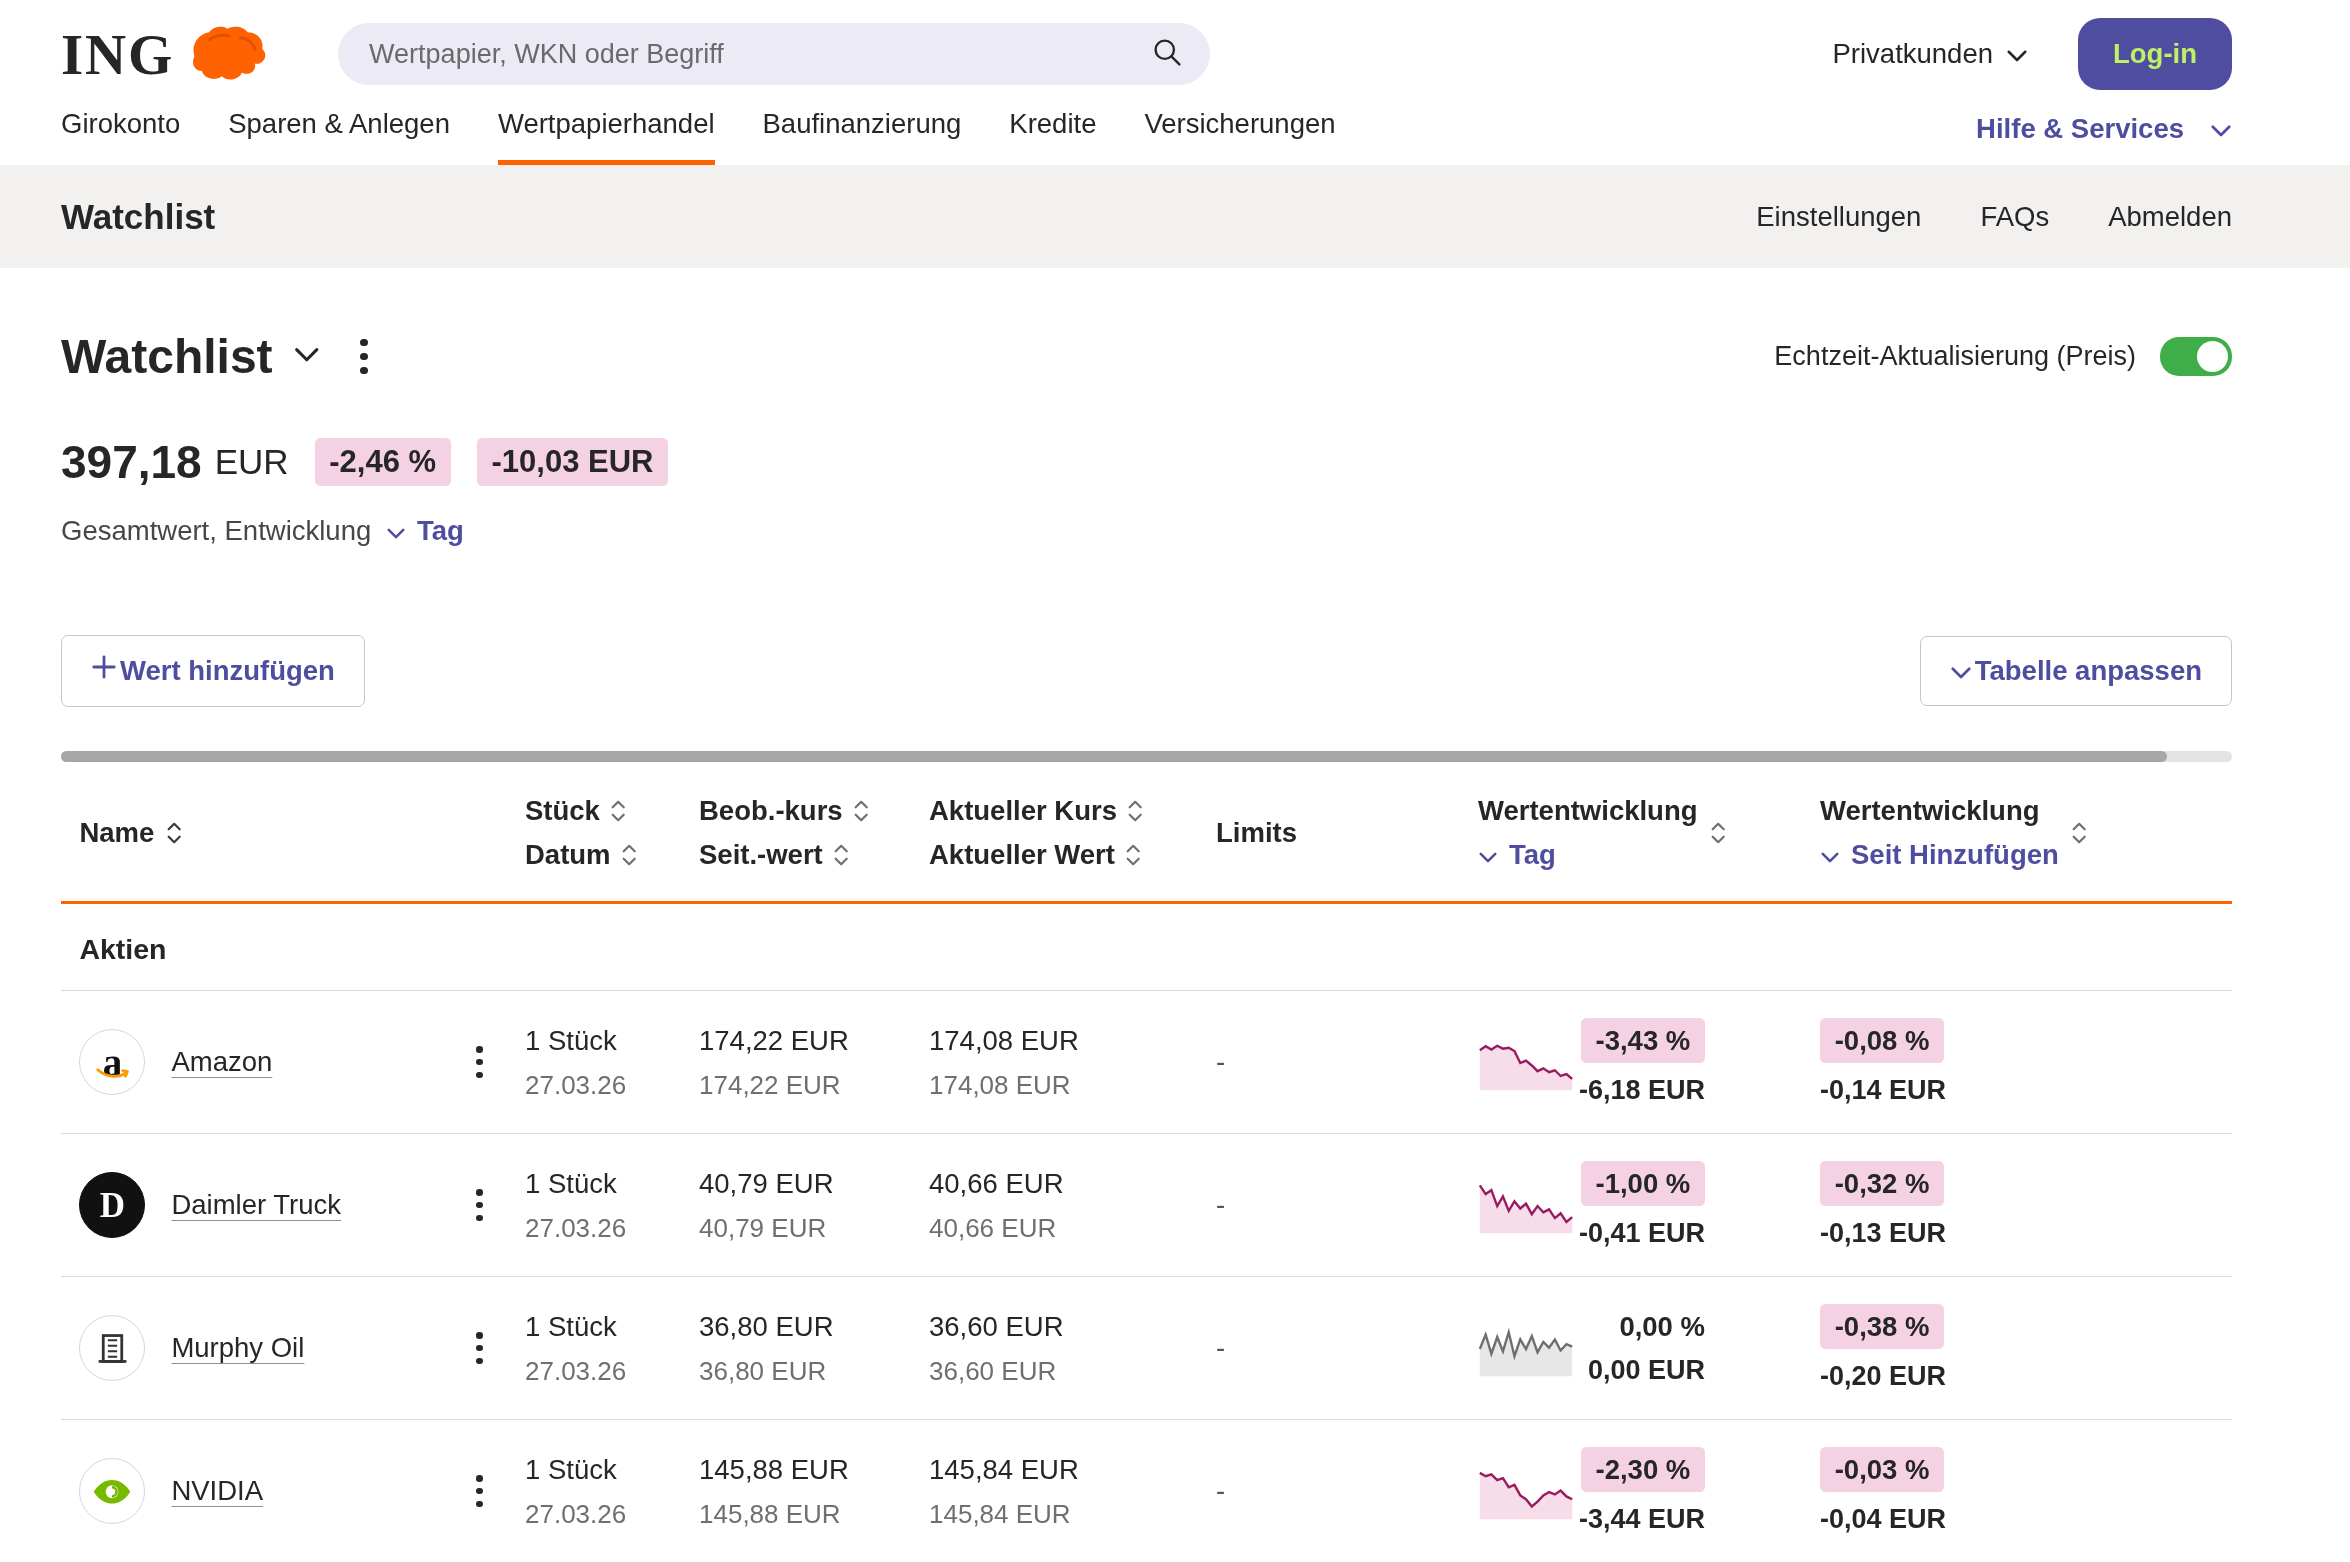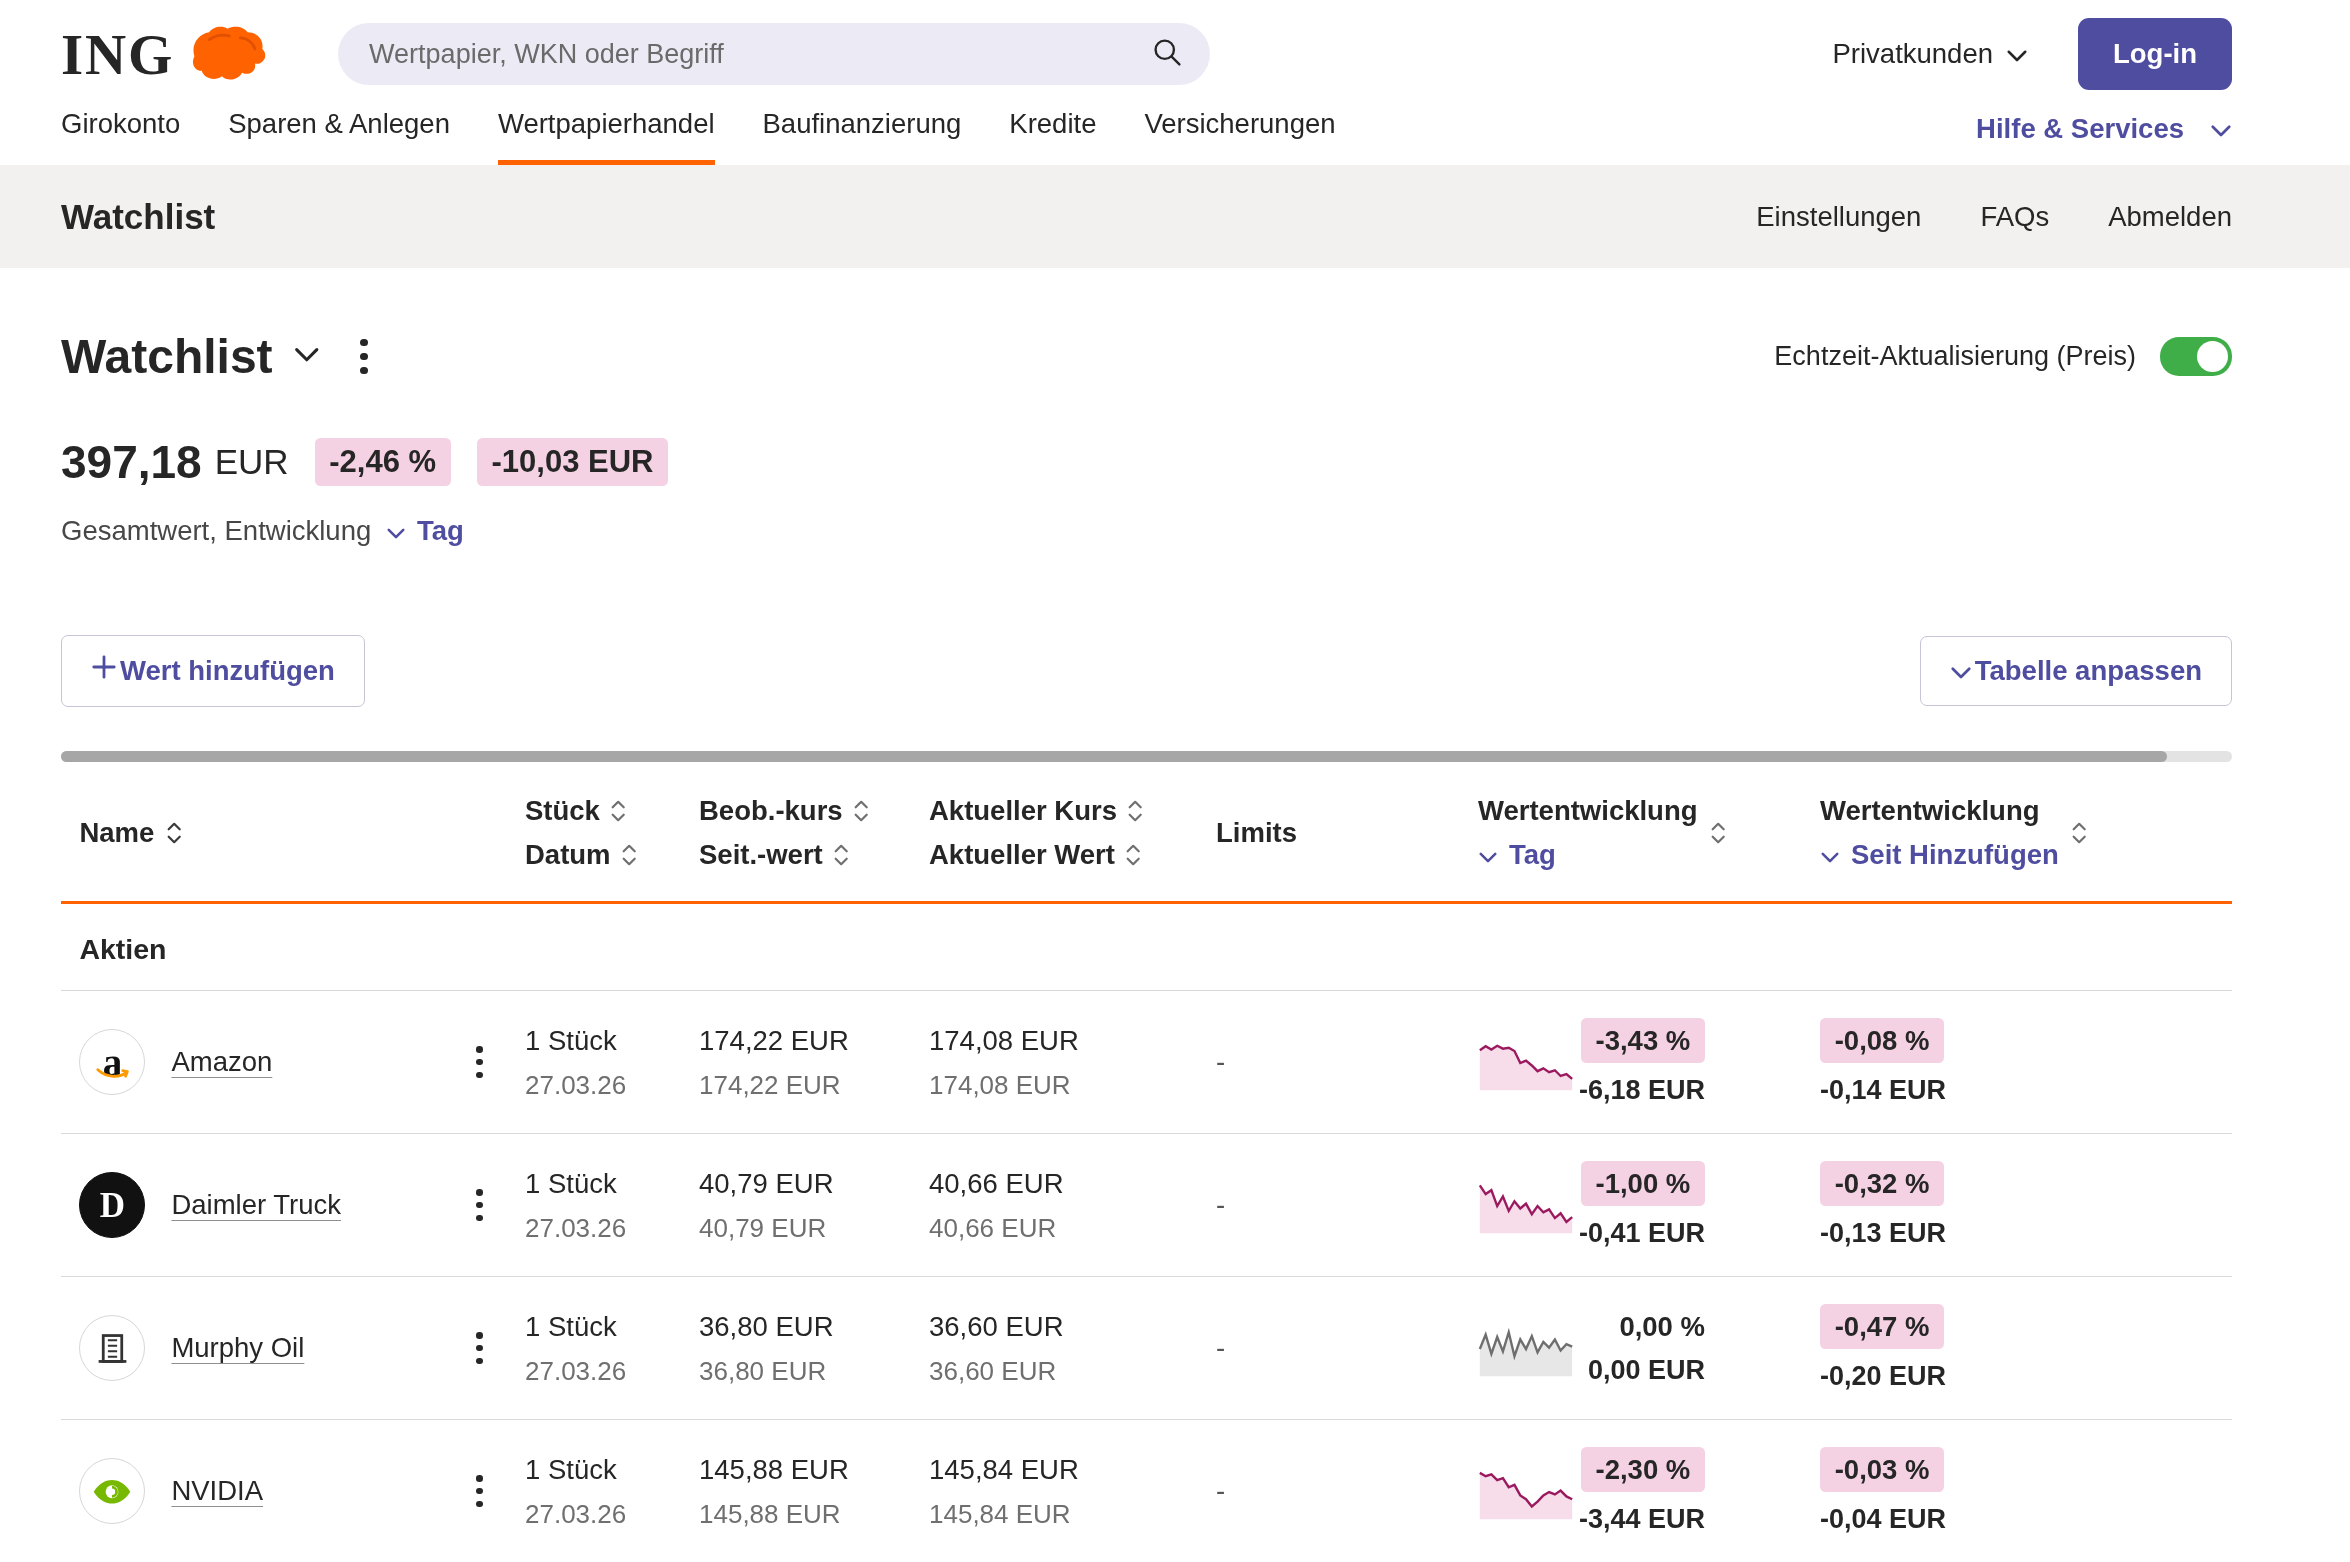--- a/index.html
+++ b/index.html
@@ -10,21 +10,21 @@
   .top { display: flex; align-items: center; height: 108px; padding: 0 119px 0 61px; justify-content: center; }
   .brand { display: flex; align-items: center; gap: 13px; }
   .brand .word { font-family: "Liberation Serif", serif; font-weight: 700; font-size: 57px; letter-spacing: 1.8px; color: #262626; }
   .searchpill { margin-left: 72px; width: 872px; height: 62px; background: #ecebf5; border-radius: 31px;
     display: flex; align-items: center; padding: 0 26px 0 31px; }
   .searchpill input { flex: 1; border: none; outline: none; background: transparent; font-family: "Liberation Sans", sans-serif;
     font-size: 27px; color: #262626; }
   .searchpill input::placeholder { color: #6a6a6a; opacity: 1; }
   .top-right { margin-left: auto; display: flex; align-items: center; gap: 50px; }
   .audience { display: flex; align-items: center; gap: 13px; font-size: 27.5px; cursor: pointer; }
-  .btn-login { background: #4f4d9f; color: #ffffff; font-weight: 700; font-size: 27.5px; border: none; border-radius: 11px;
+  .btn-login { background: #4f4d9f; color: #bef264; font-weight: 700; font-size: 27.5px; border: none; border-radius: 22px;
     padding: 20px 35px; cursor: pointer; }
 
   
   .mainnav { display: flex; align-items: flex-end; padding: 0 119px 0 61px; gap: 48px; }
   .mainnav a { text-decoration: none; color: #262626; font-size: 27.5px; padding-bottom: 20px; border-bottom: 5.5px solid transparent; cursor: pointer; }
   .mainnav a.active { border-bottom-color: #ff6200; }
   .nav-help { margin-left: auto; display: flex; align-items: center; gap: 26px; color: #4f4d9f; font-weight: 700; font-size: 27.5px;
     padding-bottom: 20px; cursor: pointer; }
 
   
@@ -465,21 +465,21 @@
         <span class="spark"><svg width="96" height="61" viewBox="0 0 104 66">
               <polygon points="2.0,33.6 8.3,18.0 14.5,38.8 20.8,20.6 27.0,36.2 33.3,15.4 39.5,41.4 45.8,23.2 52.0,33.6 58.3,19.6 64.5,37.2 70.8,25.8 77.0,32.0 83.3,23.2 89.5,35.2 95.8,28.4 102.0,31.0 102,63 2,63" fill="#e7e7e7"></polygon>
               <polyline points="2.0,33.6 8.3,18.0 14.5,38.8 20.8,20.6 27.0,36.2 33.3,15.4 39.5,41.4 45.8,23.2 52.0,33.6 58.3,19.6 64.5,37.2 70.8,25.8 77.0,32.0 83.3,23.2 89.5,35.2 95.8,28.4 102.0,31.0" fill="none" stroke="#6e6e6e" stroke-width="2.6"></polyline>
             </svg></span>
         <div class="perf">
           <div><span class="pct">0,00 %</span></div>
           <div class="val">0,00 EUR</div>
         </div>
       </div>
       <div class="sincecell">
-        <div><span class="pct pill">-0,47 %</span></div>
+        <div><span class="pct pill">-0,38 %</span></div>
         <div class="val">-0,20 EUR</div>
       </div>
       <div></div>
     </div>
 
     <div class="grid trow">
       <div class="namecell">
         <span class="logo-circle">
           <svg width="42" height="27.5" viewBox="0 0 46 30">
             <path d="M23 2 C10 2 3 15 3 15 C3 15 10 28 23 28 C36 28 43 15 43 15 C43 15 36 2 23 2 Z" fill="#76b900"></path>

